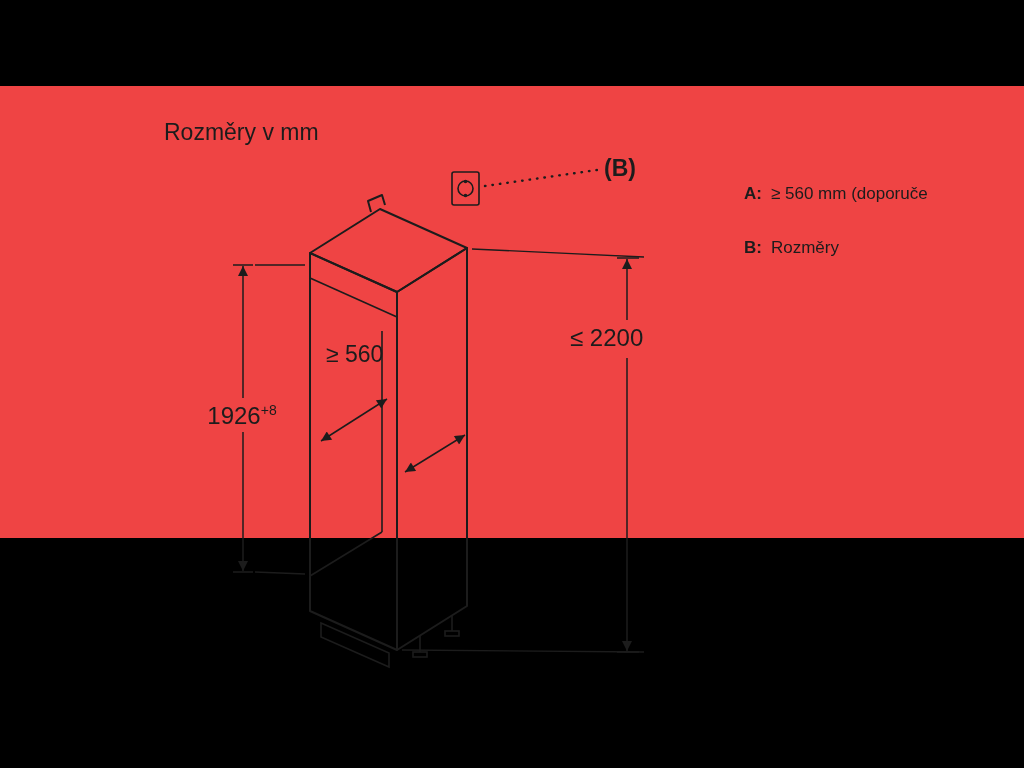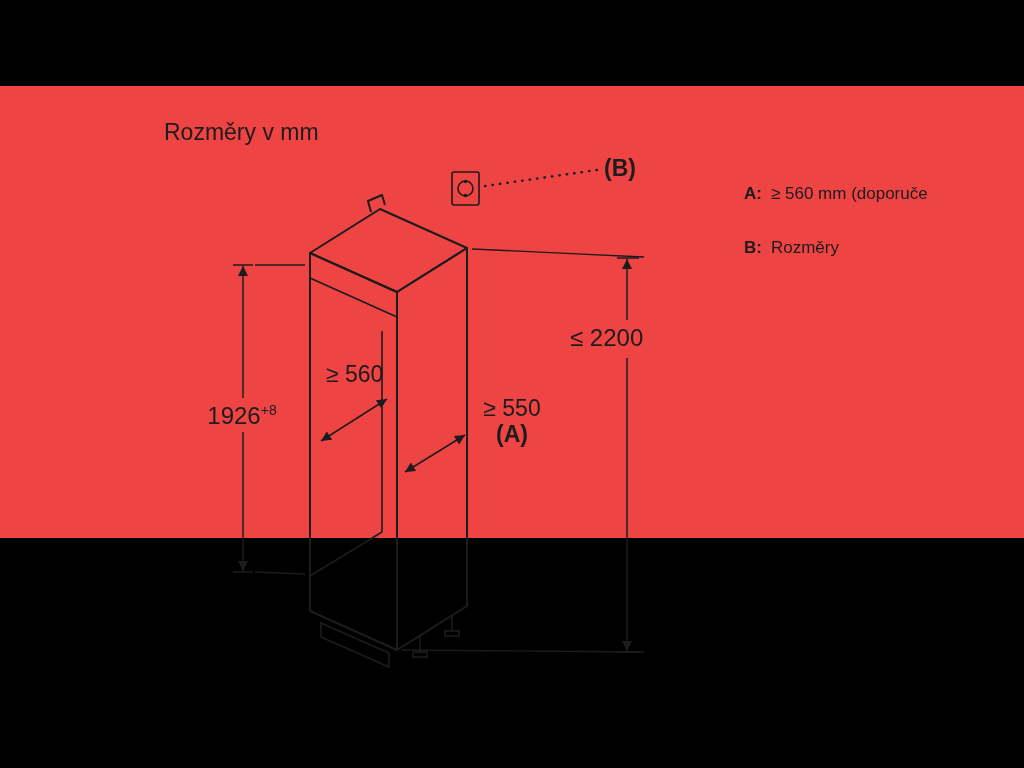--- a/index.html
+++ b/index.html
@@ -19,21 +19,21 @@
     background:#ef4444;
     color:#1c1c1c;
   }
   .stage svg{position:absolute;left:0;top:0;}
   .lbl{position:absolute;white-space:nowrap;font-size:23px;line-height:1.12;color:#1c1c1c;}
   .title{left:164px;top:34px;}
   .ref-b{left:604px;top:70px;font-weight:700;}
   .dim-total{left:570px;top:239px;width:98px;text-align:left;font-size:24px;}
   .dim-niche{left:182px;top:317px;width:120px;text-align:center;font-size:24px;}
   .dim-niche .sup{font-size:14px;vertical-align:super;}
-  .dim-inner{left:326px;top:256px;margin-top:20px;}
+  .dim-inner{left:326px;top:256px;}
   .dim-wall{left:468px;top:310px;width:88px;text-align:center;}
   .dim-wall .ref{font-weight:700;}
   .legend-row{position:absolute;left:744px;font-size:17px;white-space:nowrap;color:#1c1c1c;}
   .legend-a{top:98px;}
   .legend-b{top:152px;}
   .legend-key{font-weight:700;margin-right:9px;}
 </style>
 </head>
 <body>
 
@@ -116,24 +116,20 @@
   <div class="lbl ref-b">(B)</div>
 
   <div class="lbl dim-total">≤ 2200</div>
 
   <div class="lbl dim-niche">
     <span>1926</span><span class="sup">+8</span>
   </div>
 
   <div class="lbl dim-inner">≥ 560</div>
 
-  <div class="lbl dim-wall">
-    <div>≥ 550</div>
-    <div class="ref">(A)</div>
-  </div>
 
   <div class="legend-row legend-a">
     <span class="legend-key">A:</span><span>≥ 560 mm (doporuče</span>
   </div>
 
   <div class="legend-row legend-b">
     <span class="legend-key">B:</span><span>Rozměry</span>
   </div>
 
 </div>

